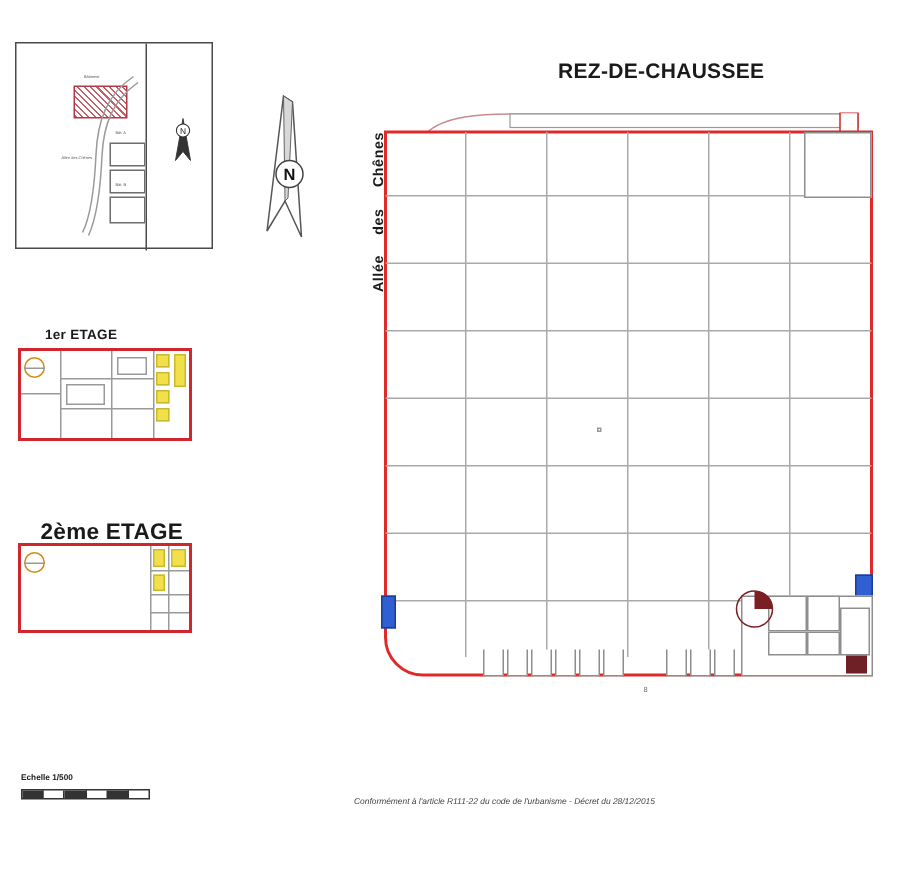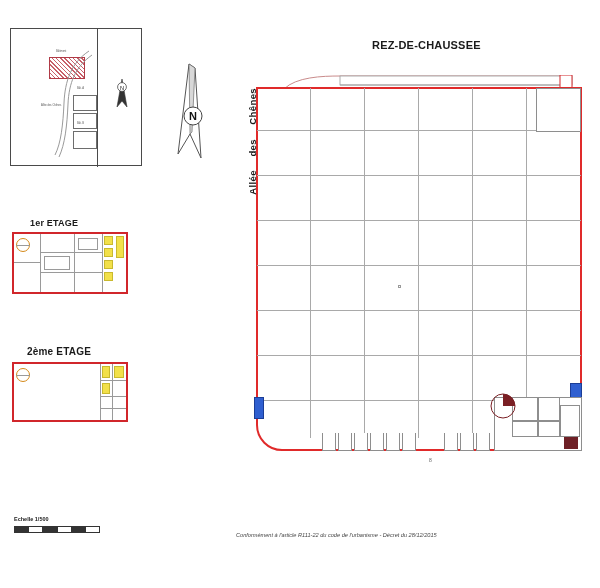--- a/index.html
+++ b/index.html
@@ -63,21 +63,21 @@
 
   
   #north-arrow-main {
     left: 168px; top: 62px;
     width: 52px; height: 100px;
   }
 
   
   #etage1-title { left: 30px; top: 218px; font-size: 9px; }
   #etage1-plan  { left: 12px; top: 232px; width: 116px; height: 62px; }
-  #etage2-title { left: 27px; top: 346px; font-size: 10px; }
+  #etage2-title { left: 27px; top: 346px; font-size: 15px; }
   #etage2-plan  { left: 12px; top: 362px; width: 116px; height: 60px; }
 
   .fp-wall { position: absolute; background: #d1262b; }
   .fp-gray { position: absolute; background: #9a9a9a; }
   .fp-room {
     position: absolute;
     border: 1px solid #9a9a9a;
     box-sizing: border-box;
     background: #fff;
   }
@@ -104,21 +104,21 @@
     box-sizing: border-box;
     display: flex;
   }
   #scale-bar div { flex: 1 1 0; border-right: 1px solid #333; }
   #scale-bar div:last-child { border-right: none; }
   #scale-bar div:nth-child(odd) { background: #333; }
 
   
   #main-title {
     left: 372px; top: 39px;
-    font-size: 11px;
+    font-size: 14px;
   }
   #main-plan {
     left: 248px; top: 75px;
     width: 336px; height: 380px;
   }
   #outer-wall {
     position: absolute;
     left: 8px; top: 12px;
     width: 326px; height: 364px;
     border: 2px solid #e02a2a;

